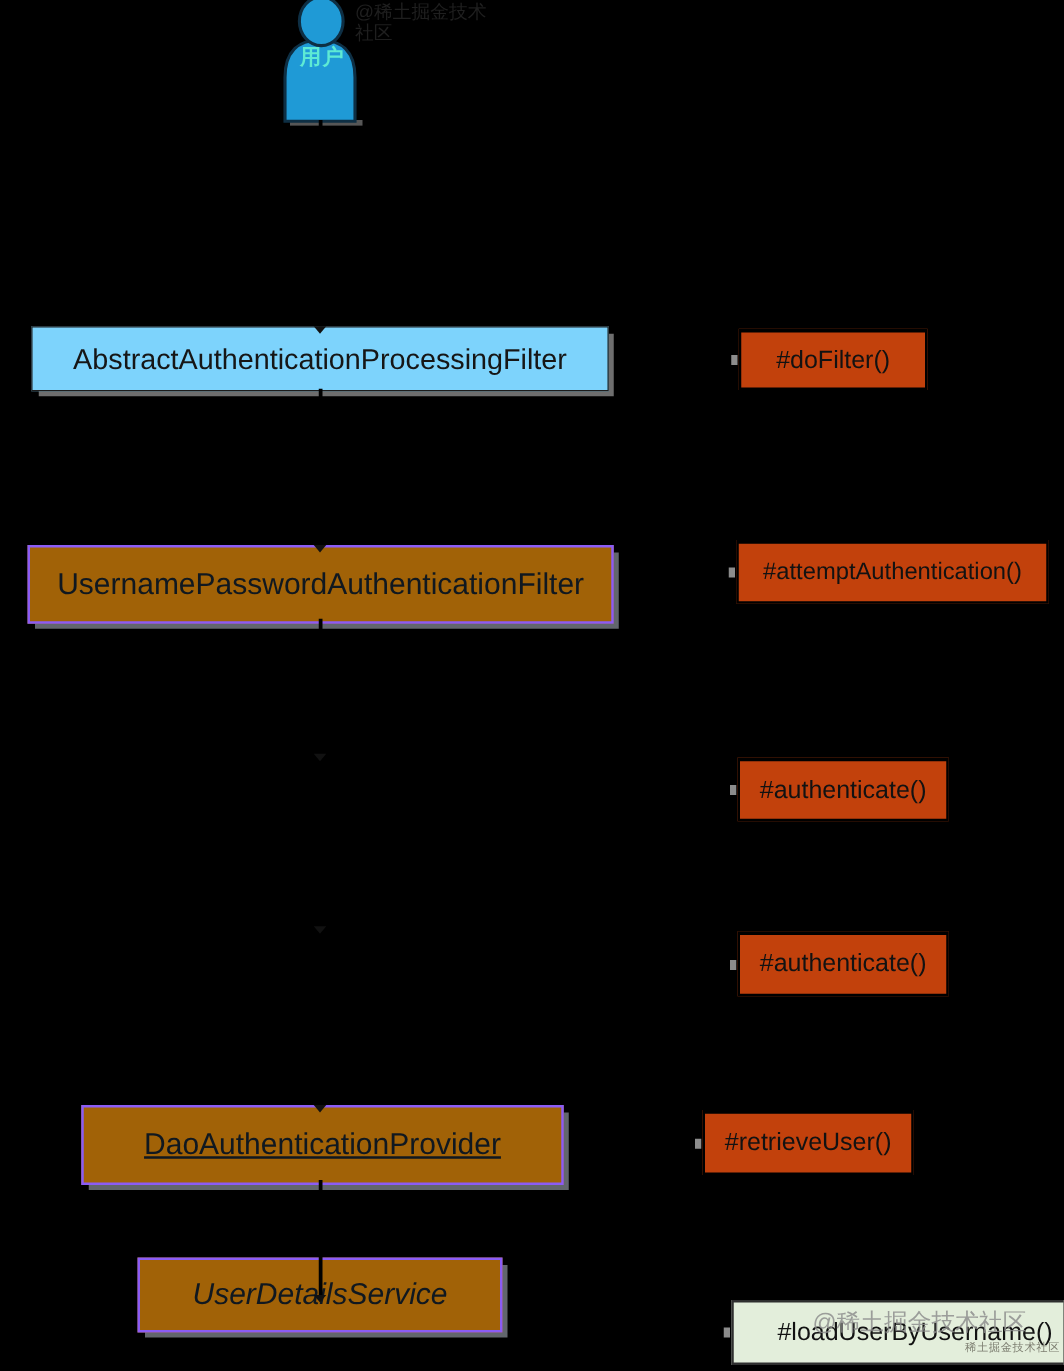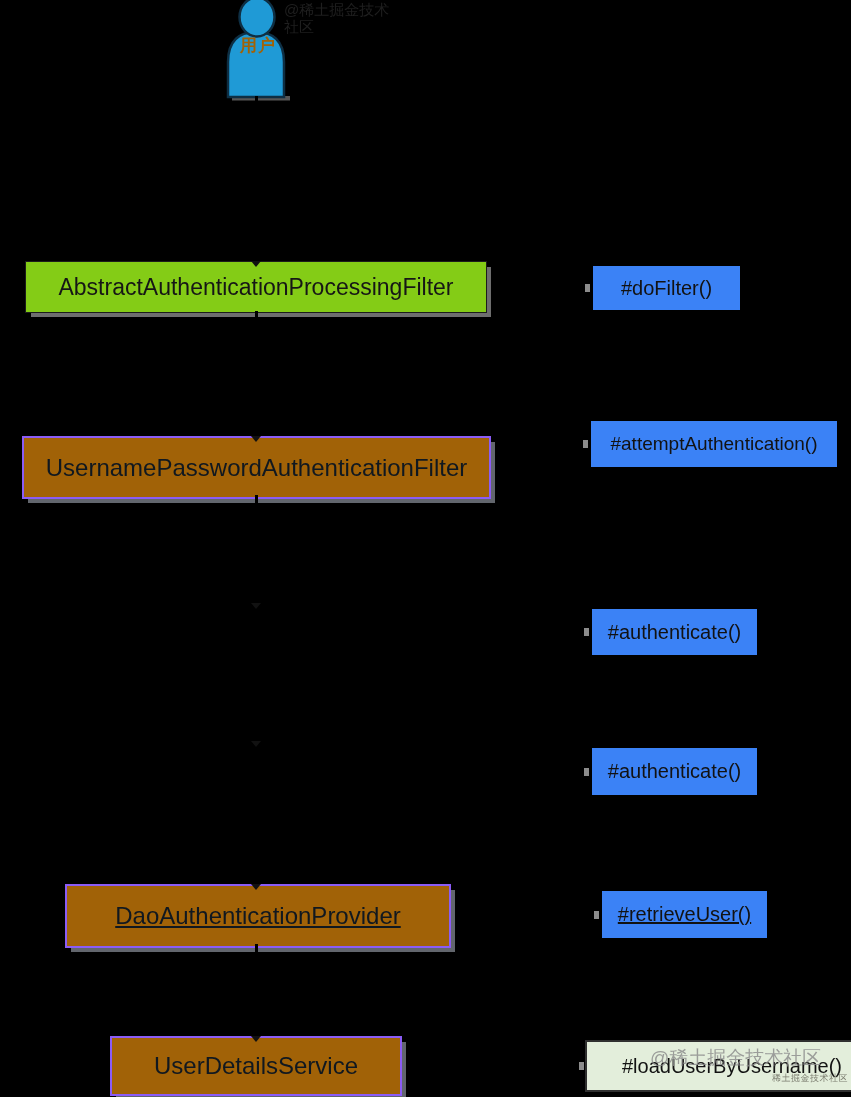--- a/index.html
+++ b/index.html
@@ -4,38 +4,38 @@
 <style>
   html,body { margin:0; padding:0; background:#000; }
   #stage {
     position:relative; width:851px; height:1097px; background:#000000;
     font-family:"Liberation Sans", sans-serif; overflow:hidden;
   }
   
   .actor { position:absolute; left:220px; top:0; width:72px; height:102px; }
   .actor-label {
     position:absolute; left:222px; top:34px; width:72px; text-align:center;
-    font-size:17px; font-weight:bold; color:#a16207; z-index:4; letter-spacing:1px;
+    font-size:17px; font-weight:bold; color:#5eead4; z-index:4; letter-spacing:1px;
   }
   
   .class-box {
     position:absolute; display:flex; align-items:center; justify-content:center;
-    background:#84cc16; border:1px solid #1c1c1c; color:#161616;
+    background:#7dd3fc; border:1px solid #1c1c1c; color:#161616;
     font-size:24px; z-index:3; box-shadow:5px 5px 0 -1px #6e6e6e;
     text-align:center; white-space:nowrap;
   }
   .class-box.blue {
     background:#a16207; border:2px solid #8b5cf6; color:#101820;
     box-shadow:5px 5px 0 -1px #62666d;
   }
   .fs23 { font-size:23px; }
   
   .method-box {
     position:absolute; display:flex; align-items:center; justify-content:center;
-    background:#3b82f6; border:2px solid #000000; border-top-width:3px;
+    background:#c2410c; border:2px solid #000000; border-top-width:3px;
     color:#121212; font-size:20px; z-index:3; white-space:nowrap;
   }
   .method-box.green { background:#e3eedb; border:2px solid #2f2f2f;padding-left:20px; }
   .method-box.fs19 { font-size:19px; }
   .method-box::before {
     content:""; position:absolute; left:-8px; top:calc(50% - 4px);
     width:5px; height:8px; background:#8c8c8c;
   }
   
   .connector { position:absolute; background:#000; }
@@ -43,28 +43,28 @@
   .connector.h { height:2px; z-index:1; }
   .arrow-down {
     position:absolute; width:0; height:0; z-index:6; left:251px;
     border-left:5px solid transparent; border-right:5px solid transparent;
     border-top:6px solid #111;
   }
   
   .pos-b1 { left:25px;  top:261px;  width:460px; height:50px; }
   .pos-m1 { left:591px; top:263px;  width:147px; height:44px; }
   .pos-b2 { left:22px;  top:436px;  width:465px; height:59px; }
-  .pos-m2 { left:589px; top:418px;  width:246px; height:46px; }
+  .pos-m2 { left:589px; top:432px;  width:246px; height:46px; }
   .pos-b3 { left:129px; top:603px;  width:253px; height:54px; }
   .pos-m3 { left:590px; top:606px;  width:165px; height:46px; }
   .pos-b4 { left:3px;   top:741px;  width:507px; height:61px; }
   .pos-m4 { left:590px; top:745px;  width:165px; height:47px; }
   .pos-b5 { left:65px;  top:884px;  width:382px; height:60px;text-decoration:underline; }
-  .pos-m5 { left:600px; top:888px;  width:165px; height:47px;text-decoration:underline; }
-  .pos-b6 { left:110px; top:1036px; width:288px; height:56px; }
+  .pos-m5 { left:562px; top:888px;  width:165px; height:47px; }
+  .pos-b6 { left:110px; top:1006px; width:288px; height:56px;font-style:italic; }
   .pos-m6 { left:585px; top:1040px; width:250px; height:48px; }
   
   .wm-top {
     position:absolute; left:284px; top:1px; width:112px; z-index:2;
     font-size:15px; line-height:1.15; color:#1f1f1f;
   }
   .wm-main {
     position:absolute; left:650px; top:1045px; z-index:7;
     font-size:19px; color:#8c8c8c; opacity:0.82; white-space:nowrap;
   }

